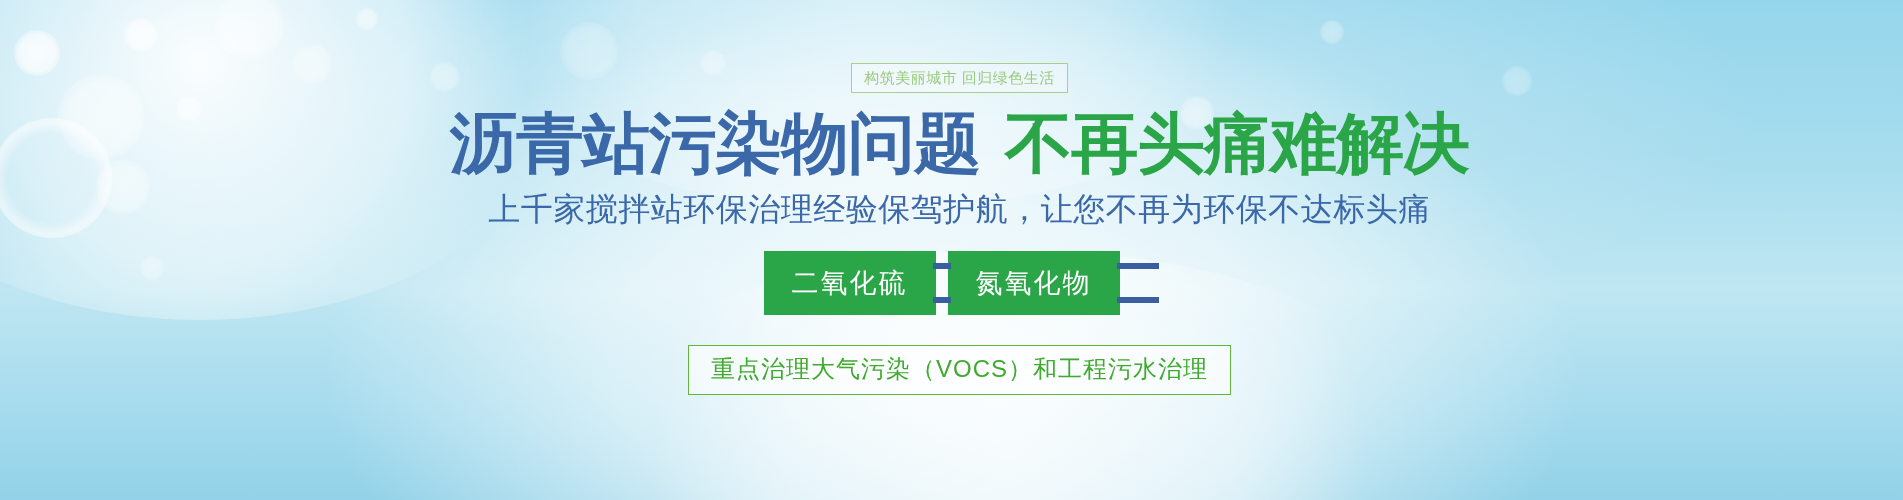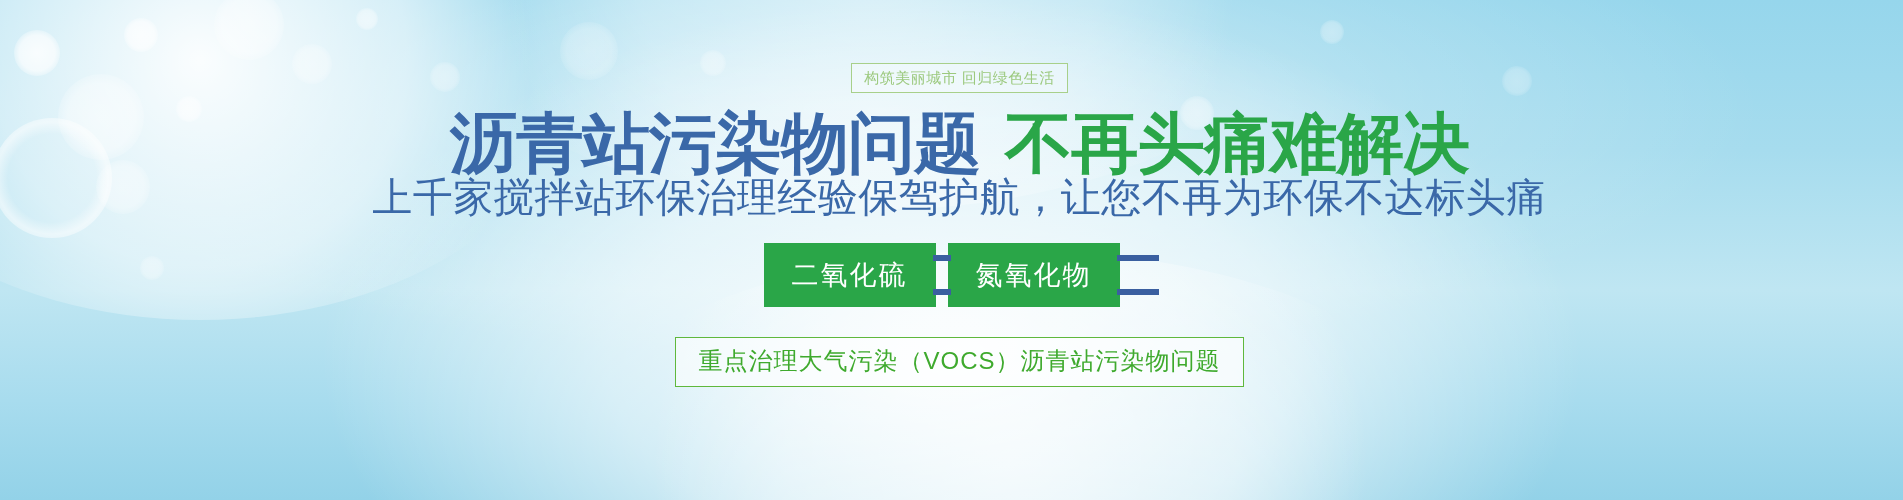--- a/index.html
+++ b/index.html
@@ -68,22 +68,23 @@
     letter-spacing:-1px;
     white-space:nowrap;
     display:flex; align-items:baseline;
     transform:scaleX(1.02);
   }
   .headline .hl-blue{ color:#3a68a8; }
   .headline .hl-green{ color:#2aa648; margin-left:24px; }
 
   
   .subhead{
+    margin-top:16px;
     color:#3a68a8;
-    font-size:40px;
+    font-size:32px;
     line-height:1;
     letter-spacing:.5px;
     white-space:nowrap;
   }
 
   
   .tagrow{
     margin-top:26px;
     display:flex; align-items:stretch;
     white-space:nowrap;
@@ -169,16 +170,16 @@
       </div>
       <div class="sep"></div>
       <div class="tag">
         <span>氮氧化物</span>
       </div>
       <div class="sep"></div>
       <div class="sep"></div>
       <div class="sep"></div>
     </div>
 
-    <div class="footerbox">重点治理大气污染（VOCS）沥青站污染物问题</div>
+    <div class="footerbox">重点治理大气污染（VOCS）和工程污水治理</div>
 
   </div>
 </div>
 
 </body></html>

